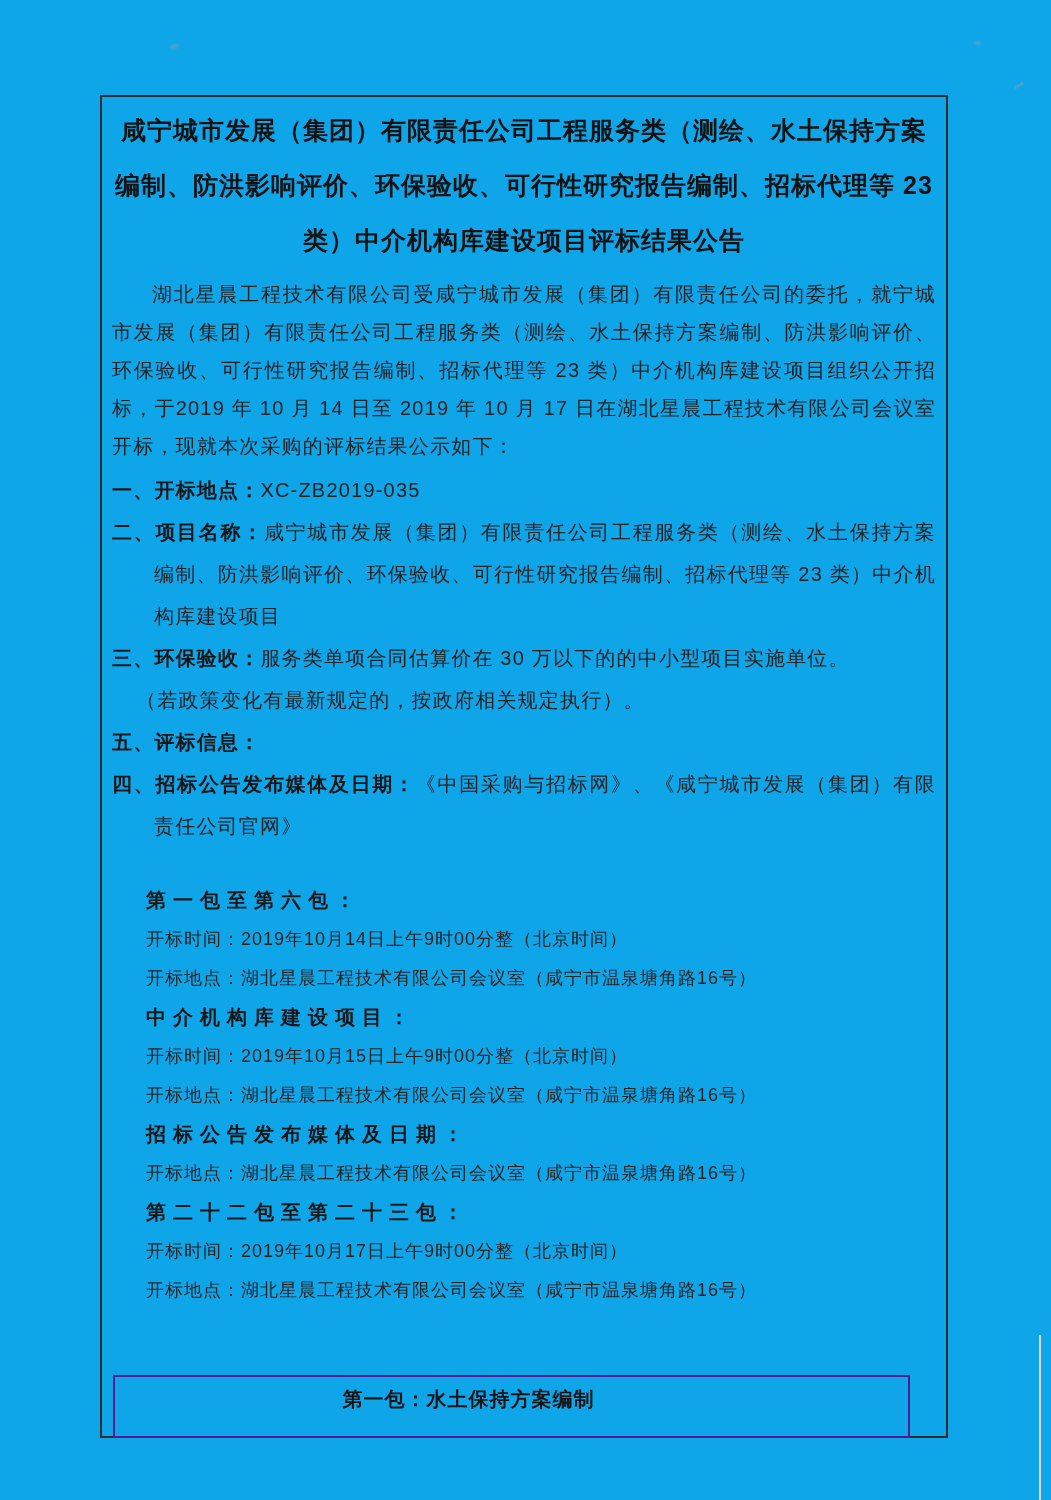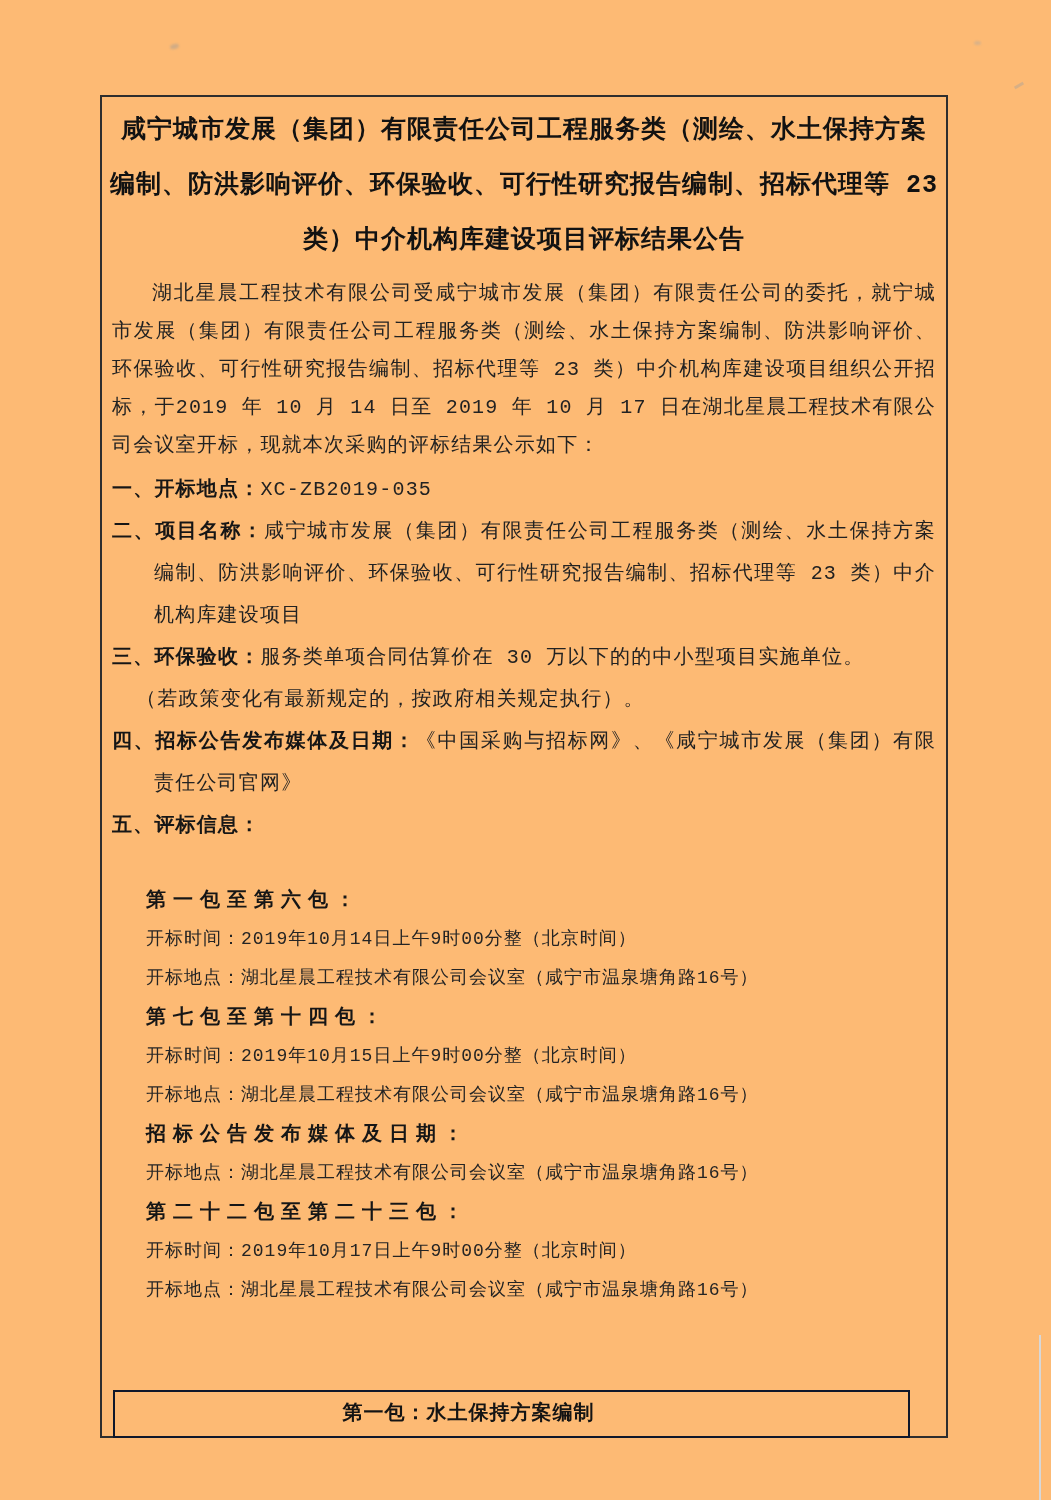--- a/index.html
+++ b/index.html
@@ -1,19 +1,19 @@
 <!DOCTYPE html>
 <html><head>
 <meta charset="utf-8">
 <style>
   html,body { margin:0; padding:0; background:#ffffff; }
   .scan {
     position:relative; width:1051px; height:1500px;
-    background:#fdba74; overflow:hidden;
-    font-family:Liberation Mono, monospace;
+    background:#0ea5e9; overflow:hidden;
+    font-family:Liberation Sans, sans-serif;
     color:#1e1e1e;
   }
   .border-box {
     position:absolute; left:100px; top:95px; width:848px; height:1343px;
     border:2px solid #2e2e2e; box-sizing:border-box;
   }
   .doc-title {
     position:absolute; top:6px; left:8px; right:8px;
     text-align:center; font-weight:700; color:#121212;
   }
@@ -31,22 +31,22 @@
   .item .lbl { font-weight:700; color:#161616; }
   .item-note { text-indent:0; margin-left:-18px; }
   .packages { position:absolute; top:784px; left:44px; right:10px; }
   .pkg-h { font-size:20px; font-weight:700; letter-spacing:7px; line-height:39px; color:#161616; }
   .pkg-l { font-size:18px; letter-spacing:1px; line-height:39px; color:#242424; }
   .sec6 {
     position:absolute; top:1255px; left:10px;
     font-size:20px; font-weight:700; letter-spacing:1px; line-height:30px; color:#161616;
   }
   .final-box {
-    position:absolute; left:11px; right:36px; bottom:-2px; height:48px;
-    border:2px solid #0f172a; box-sizing:border-box;
+    position:absolute; left:11px; right:36px; bottom:-2px; height:63px;
+    border:2px solid #4c1d95; box-sizing:border-box;
     text-align:center; font-size:20px; font-weight:700; line-height:44px;
     letter-spacing:1px; padding-right:86px; color:#141414;
   }
   .speck-a { position:absolute; left:170px; top:44px; width:9px; height:5px; background:#9a9a9a; opacity:.45; border-radius:50%; transform:rotate(-15deg); filter:blur(1px); }
   .speck-b { position:absolute; left:974px; top:41px; width:7px; height:4px; background:#a5a5a5; opacity:.4; border-radius:50%; filter:blur(1px); }
   .speck-c { position:absolute; left:1014px; top:84px; width:10px; height:3px; background:#9f9f9f; opacity:.4; transform:rotate(-30deg); filter:blur(.5px); }
   .edge-r { position:absolute; left:1039px; top:1335px; width:2px; height:165px; background:#d7d7d7; }
 </style>
 </head>
 <body>
@@ -73,35 +73,35 @@
         <span class="lbl">一、开标地点：</span><span>XC-ZB2019-035</span>
       </div>
       <div class="item">
         <span class="lbl">二、项目名称：</span><span>咸宁城市发展（集团）有限责任公司工程服务类（测绘、水土保持方案编制、防洪影响评价、环保验收、可行性研究报告编制、招标代理等 23 类）中介机构库建设项目</span>
       </div>
       <div class="item">
         <span class="lbl">三、环保验收：</span><span>服务类单项合同估算价在 30 万以下的的中小型项目实施单位。</span>
         <div class="item-note">（若政策变化有最新规定的，按政府相关规定执行）。</div>
       </div>
       <div class="item">
-        <span class="lbl">四、招标公告发布媒体及日期：</span><span>《中国采购与招标网》、《咸宁城市发展（集团）有限责任公司官网》</span>
+        <span class="lbl">五、评标信息：</span><span></span>
       </div>
       <div class="item">
-        <span class="lbl">五、评标信息：</span><span></span>
+        <span class="lbl">四、招标公告发布媒体及日期：</span><span>《中国采购与招标网》、《咸宁城市发展（集团）有限责任公司官网》</span>
       </div>
     </div>
 
     <div class="packages">
       <div class="pkg">
         <div class="pkg-h">第一包至第六包：</div>
         <div class="pkg-l">开标时间：2019年10月14日上午9时00分整（北京时间）</div>
         <div class="pkg-l">开标地点：湖北星晨工程技术有限公司会议室（咸宁市温泉塘角路16号）</div>
       </div>
       <div class="pkg">
-        <div class="pkg-h">第七包至第十四包：</div>
+        <div class="pkg-h">中介机构库建设项目：</div>
         <div class="pkg-l">开标时间：2019年10月15日上午9时00分整（北京时间）</div>
         <div class="pkg-l">开标地点：湖北星晨工程技术有限公司会议室（咸宁市温泉塘角路16号）</div>
       </div>
       <div class="pkg">
         <div class="pkg-h">招标公告发布媒体及日期：</div>
         <div class="pkg-l">开标地点：湖北星晨工程技术有限公司会议室（咸宁市温泉塘角路16号）</div>
       </div>
       <div class="pkg">
         <div class="pkg-h">第二十二包至第二十三包：</div>
         <div class="pkg-l">开标时间：2019年10月17日上午9时00分整（北京时间）</div>

